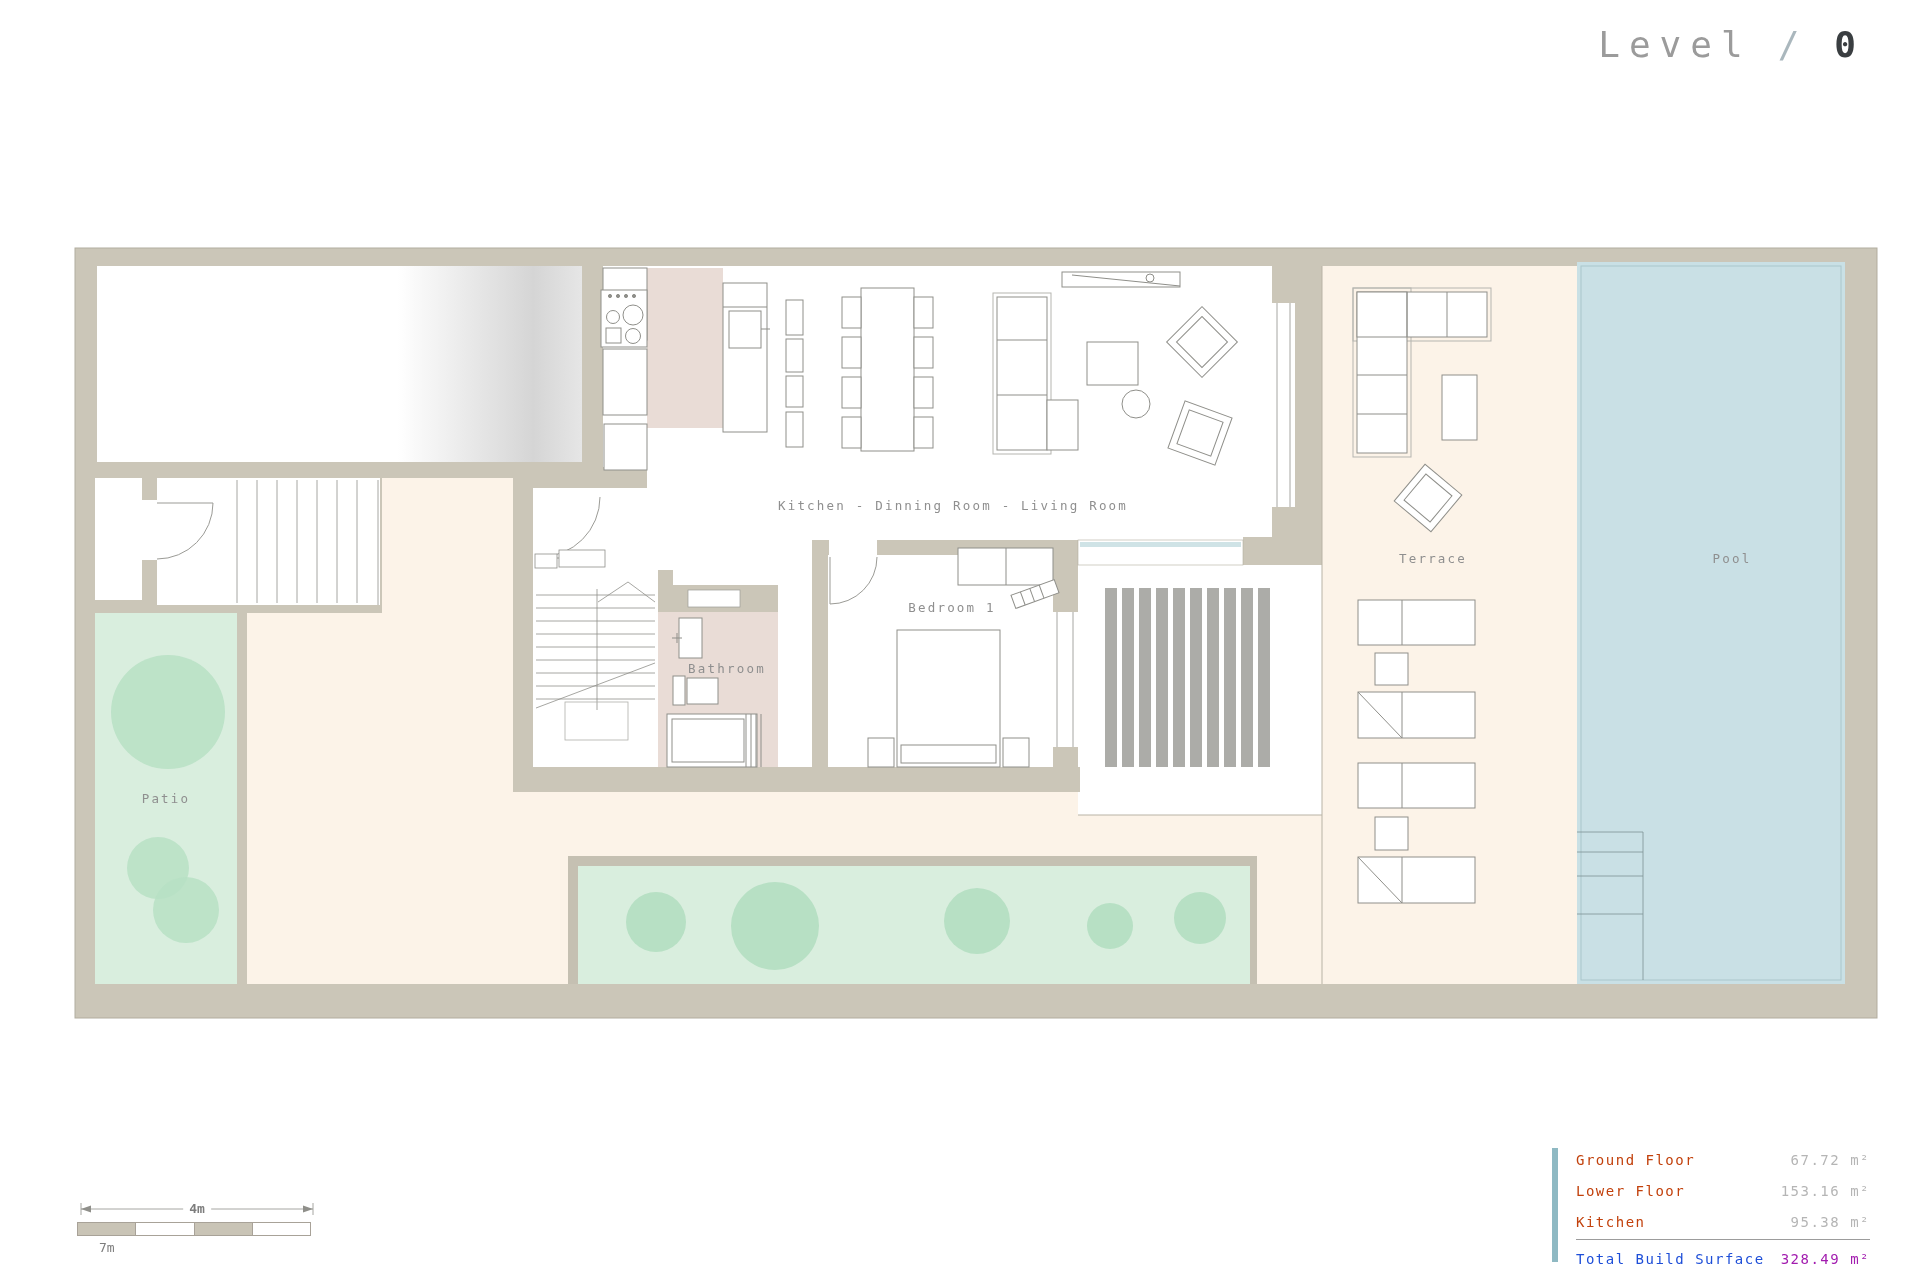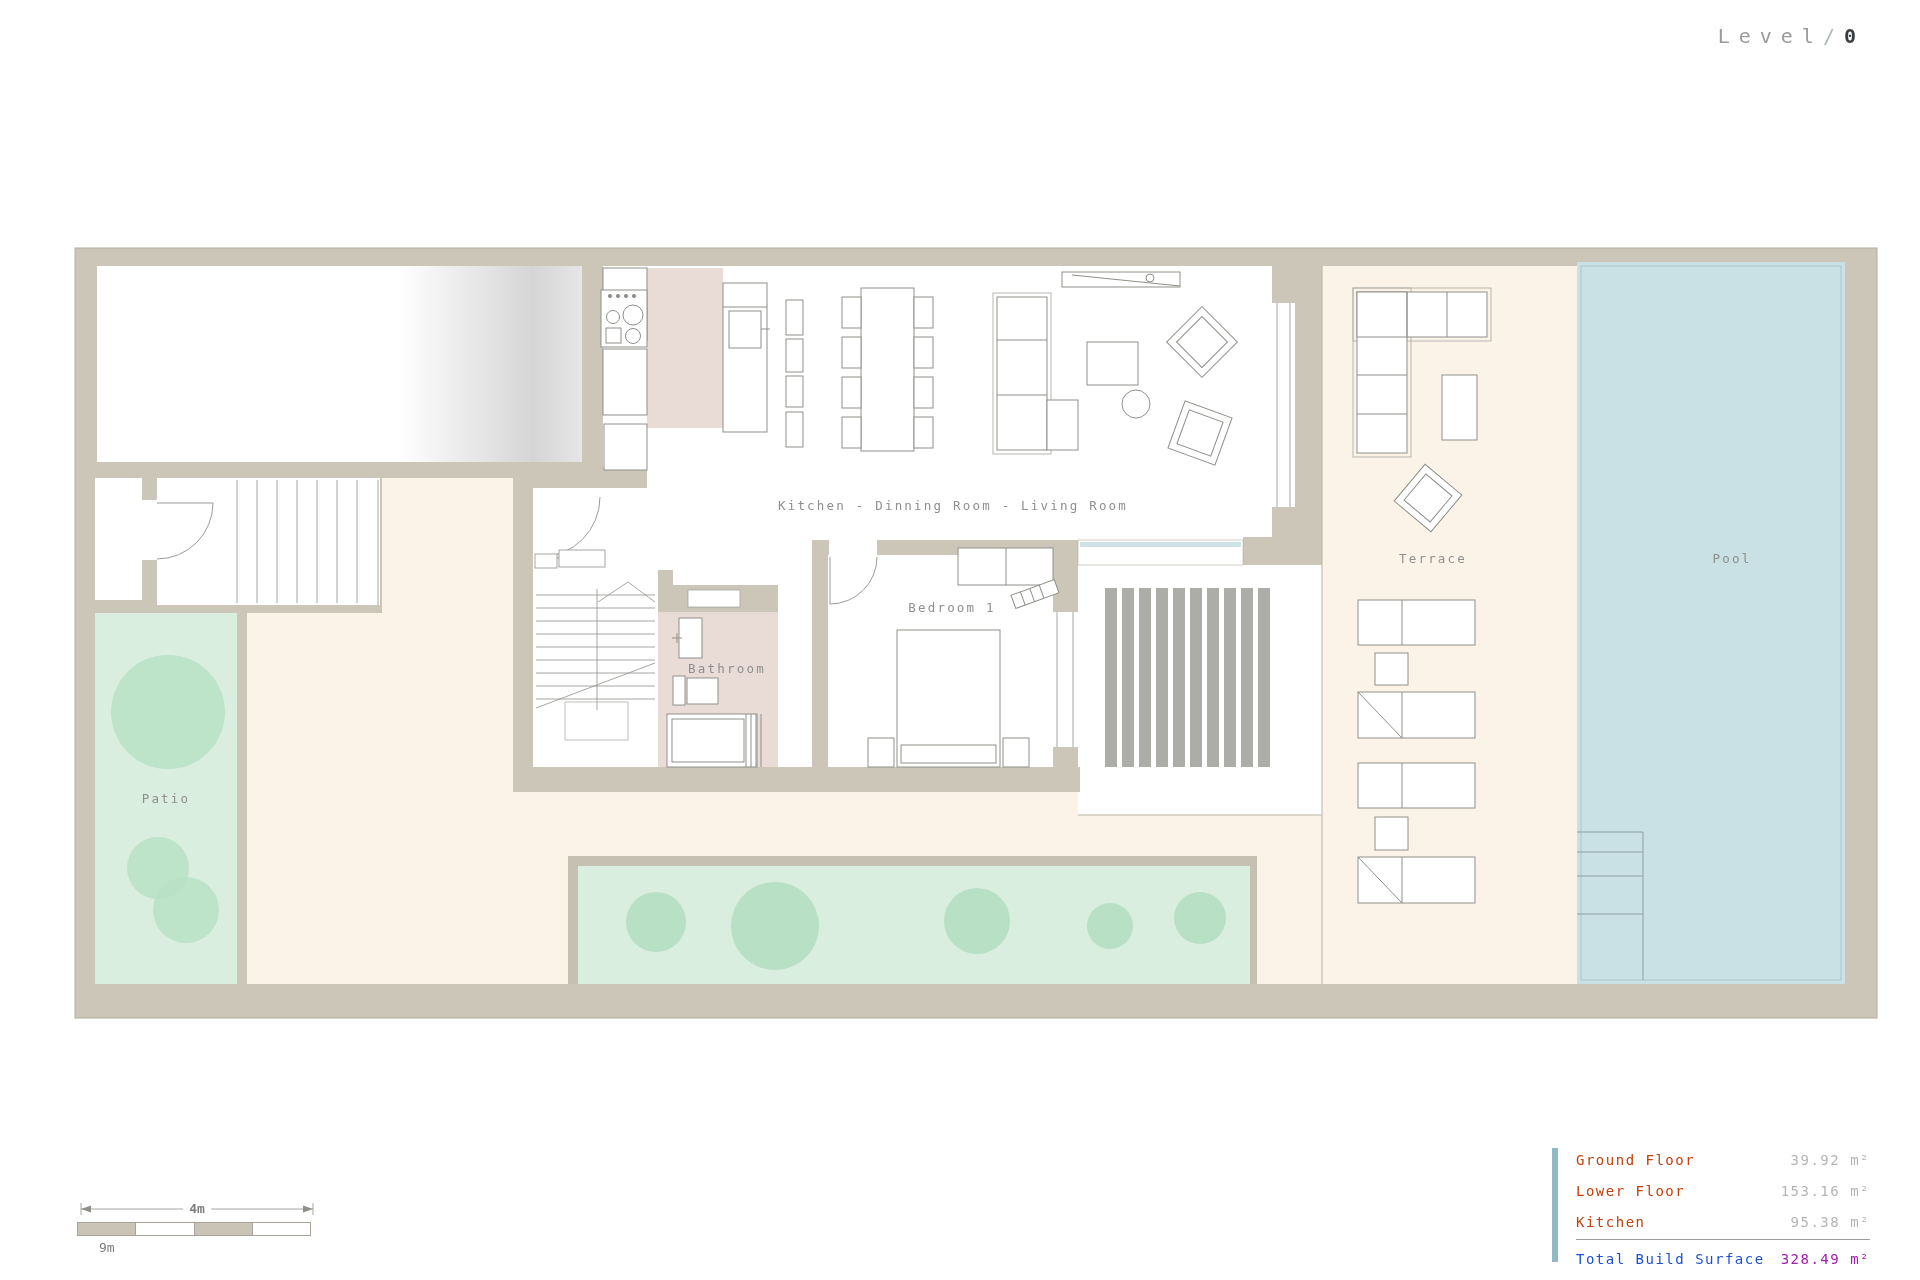--- a/index.html
+++ b/index.html
@@ -1,22 +1,22 @@
 <!DOCTYPE html>
 <html><head>
 <meta charset="utf-8">
 <style>
   html,body{margin:0;padding:0;background:#ffffff;}
   #stage{position:relative;width:1920px;height:1280px;background:#ffffff;overflow:hidden;
          font-family:"DejaVu Sans Mono", monospace;}
   svg text{font-family:"DejaVu Sans Mono", monospace;}
 
   
-  .title{position:absolute;top:24px;right:64px;display:flex;align-items:baseline;gap:0;
-         font-size:20px;letter-spacing:9px;}
+  .title{position:absolute;top:24px;right:64px;display:flex;align-items:baseline;gap:26px;
+         font-size:36px;letter-spacing:9px;}
   .title .word{color:#9b9b9b;}
   .title .sep{color:#aab7bd;}
   .title .val{color:#3a3e41;font-weight:bold;letter-spacing:0;}
 
   
   .area-table{position:absolute;left:1552px;top:1144px;width:318px;font-size:14px;letter-spacing:1.5px;}
   .area-table .bar{position:absolute;left:0;top:4px;width:6px;height:114px;background:#8fb9c3;}
   .area-table .rows{margin-left:24px;}
   .area-table .row{display:flex;justify-content:space-between;align-items:center;height:31px;}
   .area-table .lbl{color:#c2410c;}
@@ -368,21 +368,21 @@
     <span class="word">Level</span>
     <span class="sep">/</span>
     <span class="val">0</span>
   </div>
 
   <div class="area-table">
     <div class="bar"></div>
     <div class="rows">
       <div class="row">
         <span class="lbl">Ground Floor</span>
-        <span class="val">39.92 m²</span>
+        <span class="val">67.72 m²</span>
       </div>
       <div class="row">
         <span class="lbl">Lower Floor</span>
         <span class="val">153.16 m²</span>
       </div>
       <div class="row">
         <span class="lbl">Kitchen</span>
         <span class="val">95.38 m²</span>
       </div>
       <div class="divider"></div>
@@ -403,16 +403,16 @@
         <polygon points="236,9 226,5.5 226,12.5" fill="#8f8f8a"></polygon>
       </svg>
       <span class="major">4m</span>
     </div>
     <div class="bar">
       <div class="seg-fill"></div>
       <div class="seg-empty"></div>
       <div class="seg-fill"></div>
       <div class="seg-empty" style="border-right:none;"></div>
     </div>
-    <span class="minor">9m</span>
+    <span class="minor">7m</span>
   </div>
 
 </div>
 
 </body></html>

